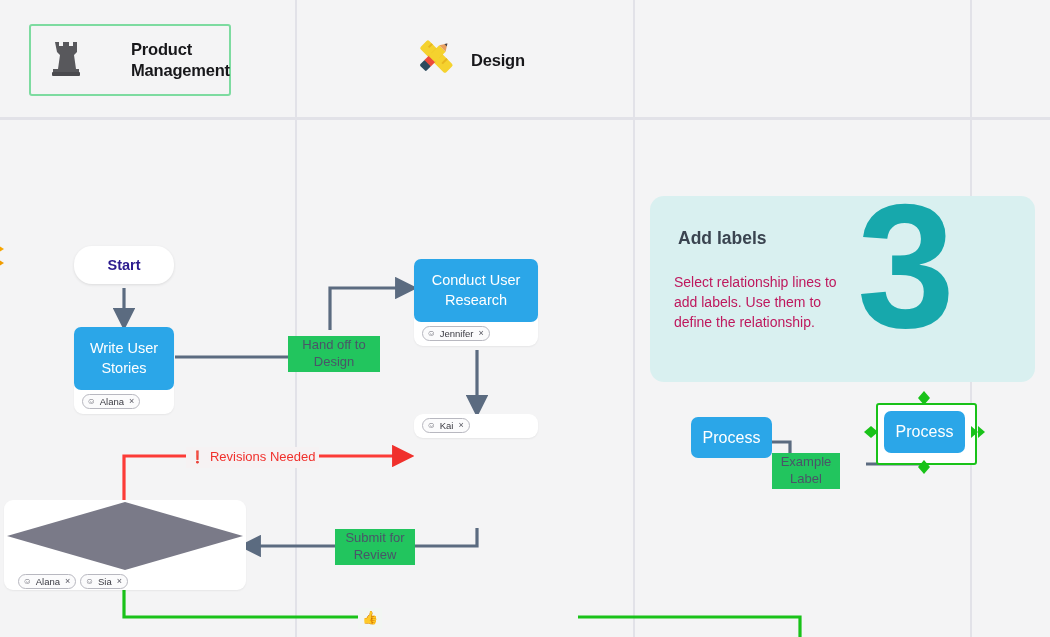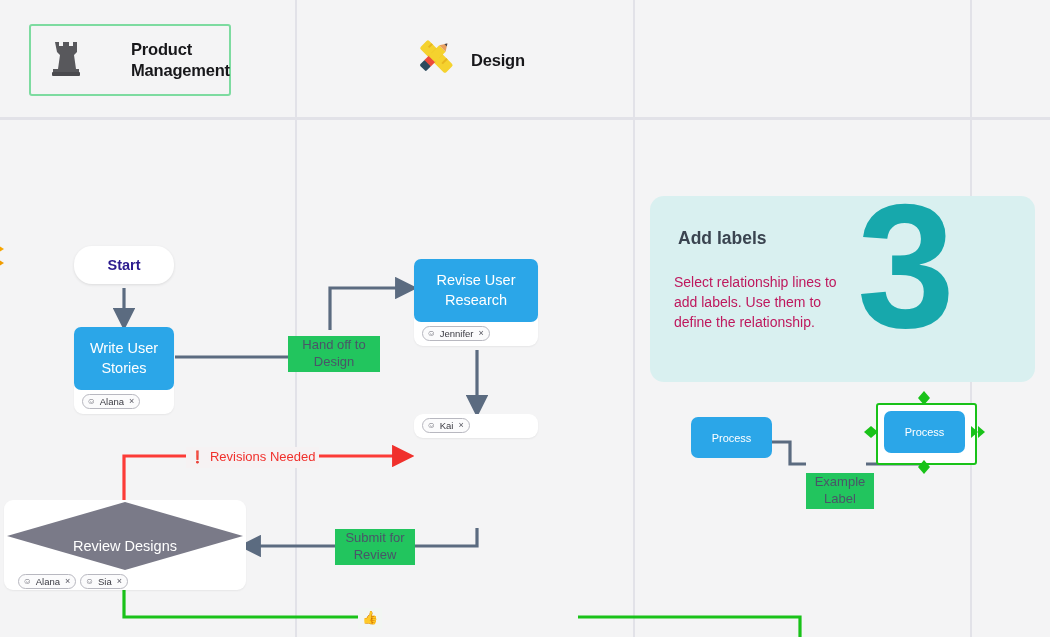--- a/index.html
+++ b/index.html
@@ -139,21 +139,21 @@
   .tip-body {
     position: absolute; left: 24px; top: 76px;
     font-size: 14px; color: #be185d; line-height: 1.44;
     white-space: pre-line;
   }
   
   .proc-box {
     position: absolute;
     background: #2ba6e8;
     border-radius: 7px;
-    color: #fff; font-size: 11px;
+    color: #fff; font-size: 16px;
     display: flex; align-items: center; justify-content: center;
   }
   .sel-frame {
     position: absolute;
     border: 2.5px solid #19c219;
     background: #ffffff;
     border-radius: 3px;
   }
   svg.overlay {
     position: absolute; left: 0; top: 0;
@@ -256,21 +256,21 @@
       <span class="chip">
         <span class="person">☺</span>
         <span>Alana</span>
         <span class="x">×</span>
       </span>
     </div>
   </div>
 
   <div class="node-wrap" style="left:414px; top:259px; width:124px;">
     <div class="node-box node-blue" style="height:63px;">
-      <span style="white-space:pre-line;">Revise User
+      <span style="white-space:pre-line;">Conduct User
 Research</span>
     </div>
     <div class="chips">
       <span class="chip">
         <span class="person">☺</span>
         <span>Jennifer</span>
         <span class="x">×</span>
       </span>
     </div>
   </div>
@@ -282,21 +282,20 @@
         <span>Kai</span>
         <span class="x">×</span>
       </span>
     </div>
   </div>
 
   <div class="diamond-wrap" style="left:4px; top:500px; width:242px; height:90px;">
     <svg width="242" height="72" style="position:absolute; left:0; top:0;">
       <path d="M121 2 L239 36 L121 70 L3 36 z" fill="#7a7a88"></path>
     </svg>
-    <div class="diamond-text" style="top:38px; left:0;">Review Designs</div>
     <div class="chips" style="position:absolute; top:70px; left:6px;">
       <span class="chip">
         <span class="person">☺</span>
         <span>Alana</span>
         <span class="x">×</span>
       </span>
       <span class="chip">
         <span class="person">☺</span>
         <span>Sia</span>
         <span class="x">×</span>
@@ -324,21 +323,21 @@
     <div class="tip-title">Add labels</div>
     <div class="tip-body">Select relationship lines to
 add labels. Use them to
 define the relationship.</div>
   </div>
 
   <div class="proc-box" style="left:691px; top:417px; width:81px; height:41px;">
     <span>Process</span>
   </div>
 
-  <div class="edge-label" style="left:806px; top:453px; width:60px;margin-top:20px;">Example
+  <div class="edge-label" style="left:772px; top:453px; width:60px;">Example
 Label</div>
 
   <div class="sel-frame" style="left:876px; top:403px; width:97px; height:58px;"></div>
   <div class="proc-box" style="left:884px; top:411px; width:81px; height:42px;">
     <span>Process</span>
   </div>
 
   <svg class="overlay">
 
     <g>

